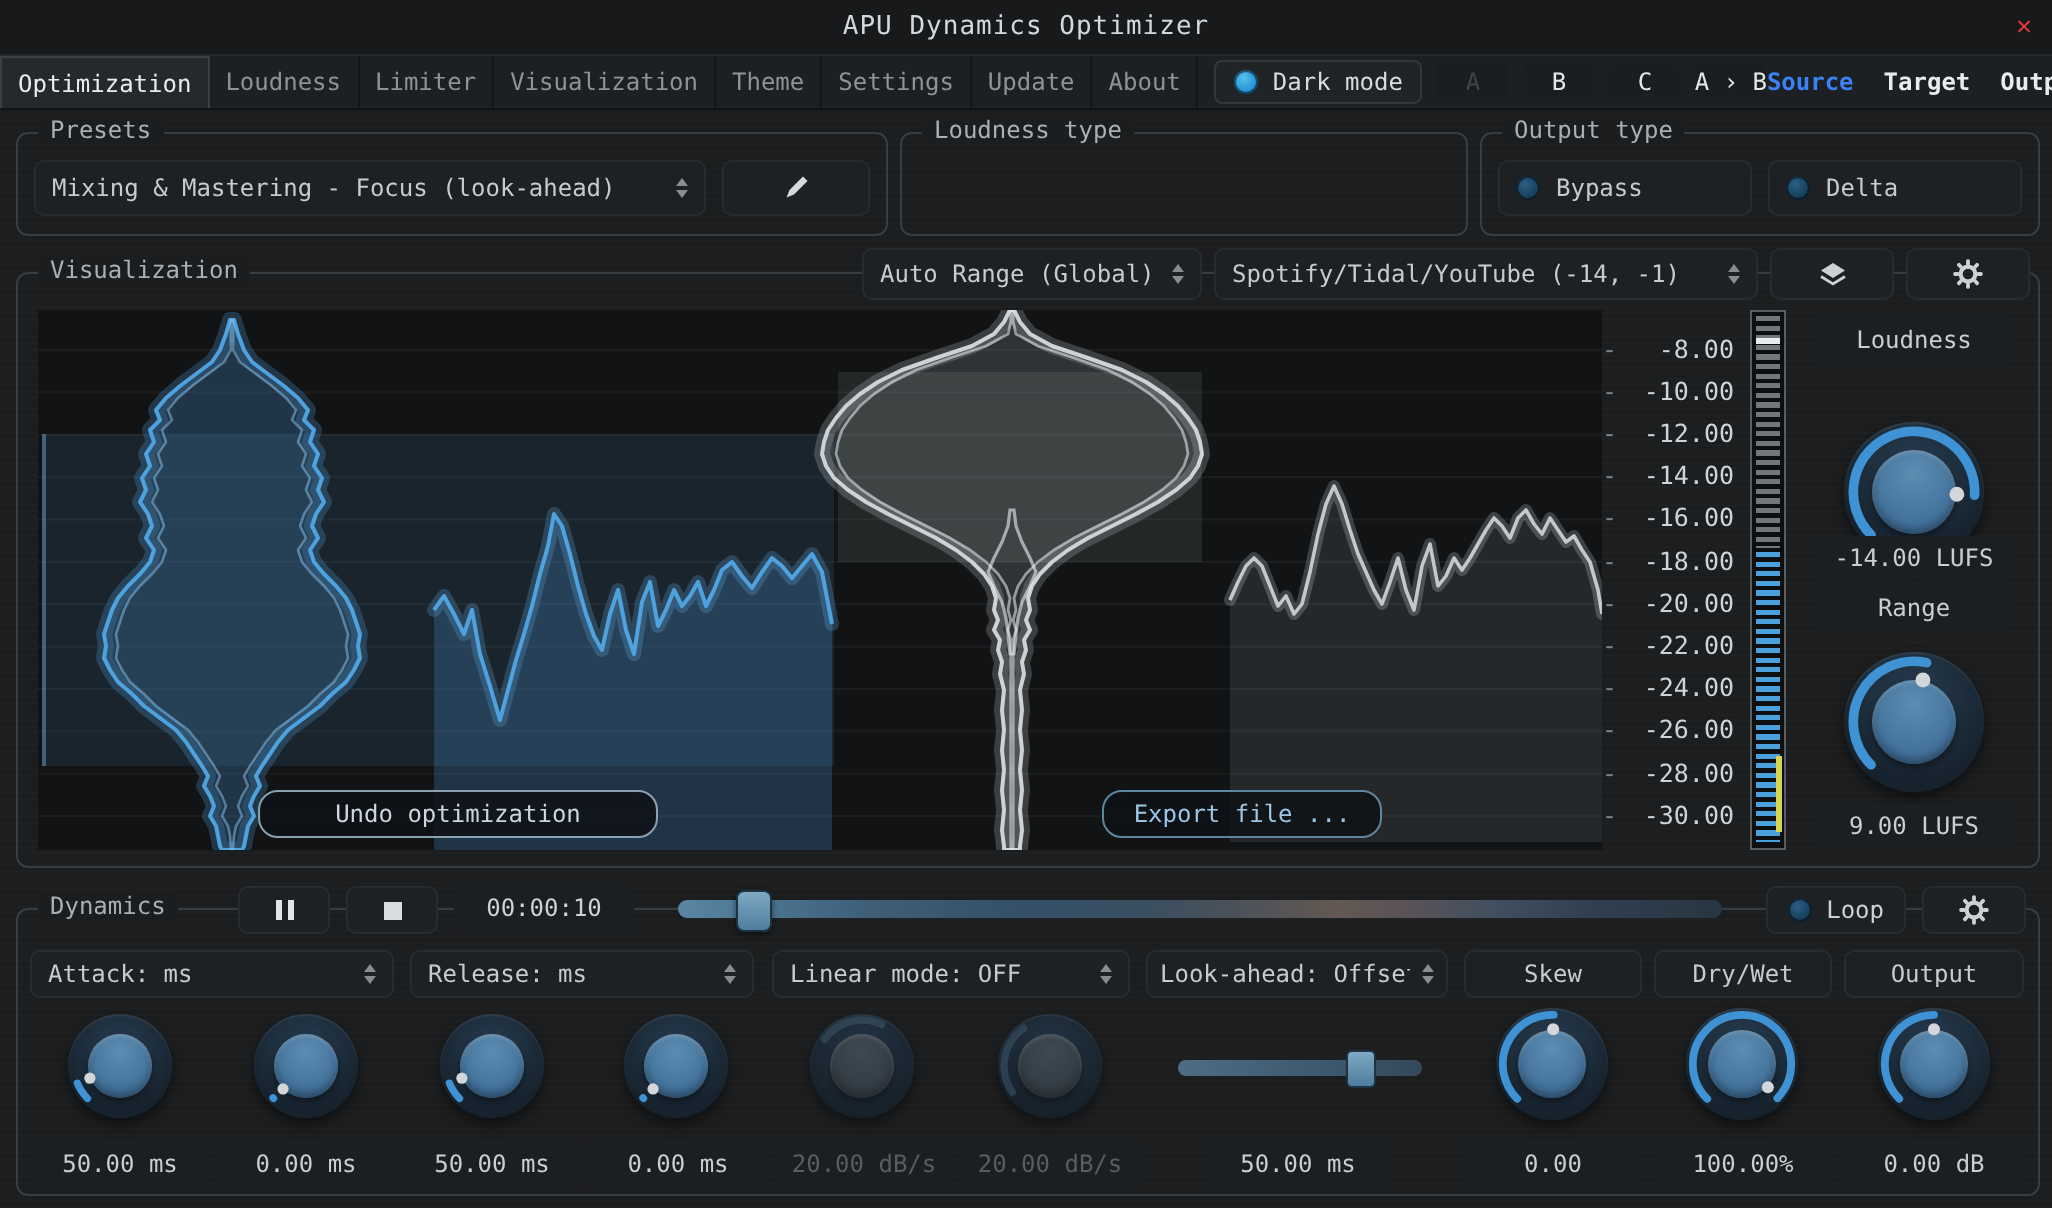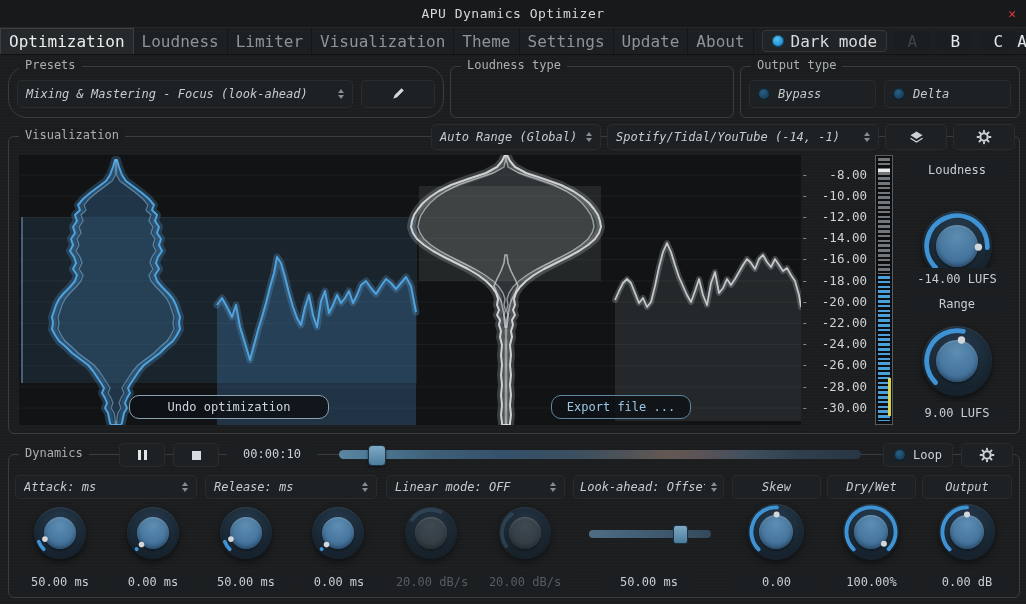--- a/index.html
+++ b/index.html
@@ -5,47 +5,47 @@
   html,body{margin:0;padding:0;background:#0e0f10;}
   #app{position:relative;width:1026px;height:604px;background:#1b1d1f;
        font-family:"DejaVu Sans Mono",monospace;color:#c6cbce;overflow:hidden;
        background-image:repeating-linear-gradient(180deg,rgba(255,255,255,.012) 0 1px,transparent 1px 3px);}
   
   .titlebar{position:absolute;top:0;left:0;right:0;height:27px;background:#17191b;}
   .title{position:absolute;left:0;right:0;top:6px;text-align:center;font-size:13px;color:#d4d8da;letter-spacing:.5px;}
   .close{position:absolute;right:10px;top:6px;color:#e0393d;font-size:13px;font-weight:bold;cursor:default;}
   
   .tabbar{position:absolute;top:27px;left:0;right:0;height:26px;background:#1d2022;border-top:1px solid #26292c;
-          border-bottom:1px solid #101214;display:flex;align-items:center;font-size:16px;}
+          border-bottom:1px solid #101214;display:flex;align-items:center;font-size:12px;}
   #tabs{display:flex;height:100%;}
   .tab{display:flex;align-items:center;padding:0 8px;color:#8d9397;border-right:1px solid #141618;cursor:default;white-space:nowrap;}
   .tab.active{background:#26292b;color:#eaedee;border:1px solid #3b3f42;border-bottom:none;}
   .pill{display:flex;align-items:center;gap:7px;background:#212426;border:1px solid #34383b;border-radius:4px;
         height:20px;padding:0 9px;margin-left:8px;white-space:nowrap;color:#d9dcde;}
   .radio{width:12px;height:12px;border-radius:50%;background:radial-gradient(circle at 40% 35%,#2a5f85,#143850 75%);
          box-shadow:inset 0 0 0 1px rgba(0,0,0,.5);}
   .radio.on{background:radial-gradient(circle at 40% 35%,#55c0f0,#1f8cd0 70%,#156aa5);}
   .ab{display:flex;align-items:center;justify-content:center;background:#1b1e20;border-radius:4px;height:20px;
       min-width:24px;padding:0 6px;color:#e4e7e9;margin-left:7px;white-space:nowrap;}
   .ab.faint{color:#3f4449;}
   .sig{margin-left:auto;display:flex;gap:15px;padding-right:10px;font-weight:bold;}
   .sig span{white-space:nowrap;}
   .sig .src{color:#3b82f6;} .sig .w{color:#e9ecee;}
   
   .group{position:absolute;border:1px solid #393d40;border-radius:6px;}
   .glabel{position:absolute;top:-9px;left:10px;background:#1b1d1f;padding:0 6px;font-size:12px;color:#a9b0b4;white-space:nowrap;}
   
   .dd,.btnbox{display:flex;align-items:center;background:#1e2123;border:1px solid rgba(255,255,255,.05);
-      border-radius:5px;height:26px;padding:0 8px;font-size:12px;color:#c6cbce;white-space:nowrap;font-style:italic;}
+      border-radius:5px;height:26px;padding:0 8px;font-size:12px;color:#c6cbce;white-space:nowrap;}
   .btnbox{justify-content:center;}
   .spin{margin-left:auto;display:flex;flex-direction:column;align-items:center;padding-left:6px;}
   .tu{width:0;height:0;border-left:3.5px solid transparent;border-right:3.5px solid transparent;border-bottom:4px solid #878d91;margin-bottom:2px;}
   .td{width:0;height:0;border-left:3.5px solid transparent;border-right:3.5px solid transparent;border-top:4px solid #878d91;}
   
-  #g-presets{top:66px;left:8px;width:434px;height:50px;border-radius:19px;}
+  #g-presets{top:66px;left:8px;width:434px;height:50px;}
   #g-loudtype{top:66px;left:450px;width:282px;height:50px;}
   #g-outtype{top:66px;left:740px;width:278px;height:50px;}
   .gbody{position:absolute;inset:10px 8px 7px;display:flex;gap:8px;align-items:center;}
   
   #g-viz{top:136px;left:8px;width:1010px;height:296px;}
   .viz-header{position:absolute;top:-13px;right:4px;display:flex;gap:6px;}
   .viz-header .dd{height:24px;}
   .icobtn{display:flex;align-items:center;justify-content:center;width:60px;height:24px;background:#1e2123;
           border:1px solid rgba(255,255,255,.05);border-radius:5px;}
   .plot{position:absolute;left:10px;top:18px;width:782px;height:270px;background:#111314;

